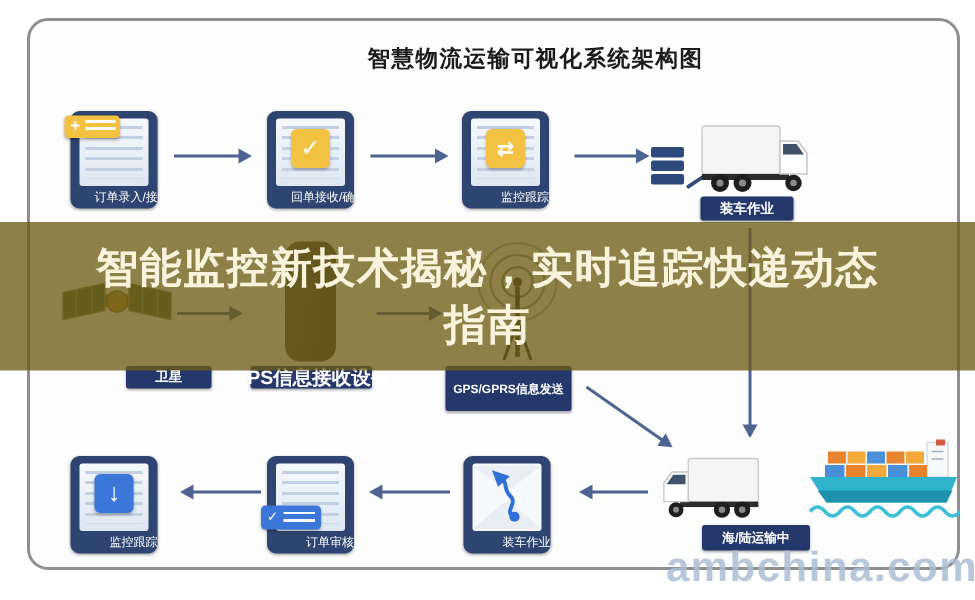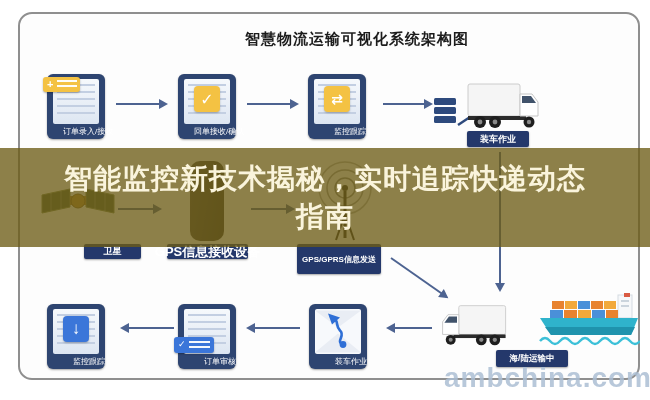--- a/index.html
+++ b/index.html
@@ -197,15 +197,15 @@
   <rect x="66" y="8" width="12" height="8" fill="#f2a93b"></rect>
   <rect x="12" y="17" width="13" height="8" fill="#4a90d9"></rect>
     <rect x="26" y="17" width="13" height="8" fill="#e8832f"></rect>
   <rect x="40" y="17" width="13" height="8" fill="#f2a93b"></rect>
     <rect x="54" y="17" width="13" height="8" fill="#4a90d9"></rect>
   <rect x="68" y="17" width="12" height="8" fill="#e8832f"></rect>
   <polygon points="2,25 100,25 93,42 13,42" fill="#2fb3cc"></polygon>
   <polygon points="7,34 97,34 93,42 13,42" fill="#1f93ad"></polygon>
   <path d="M2,48 q5,-6 10,0 q5,6 10,0 q5,-6 10,0 q5,6 10,0 q5,-6 10,0 q5,6 10,0 q5,-6 10,0 q5,6 10,0 q5,-6 10,0 q5,6 10,0" fill="none" stroke="#3cc0d8" stroke-width="2.4"></path>
 </svg>
-<div class="abs badge" style="left:468px;top:350px;width:72px;height:17px;font-size:8.5px;margin-left:28px;">海/陆运输中</div>
+<div class="abs badge" style="left:468px;top:350px;width:72px;height:17px;font-size:8.5px;">海/陆运输中</div>
 
 <div class="abs watermark">ambchina.com</div>
 
 </body></html>

